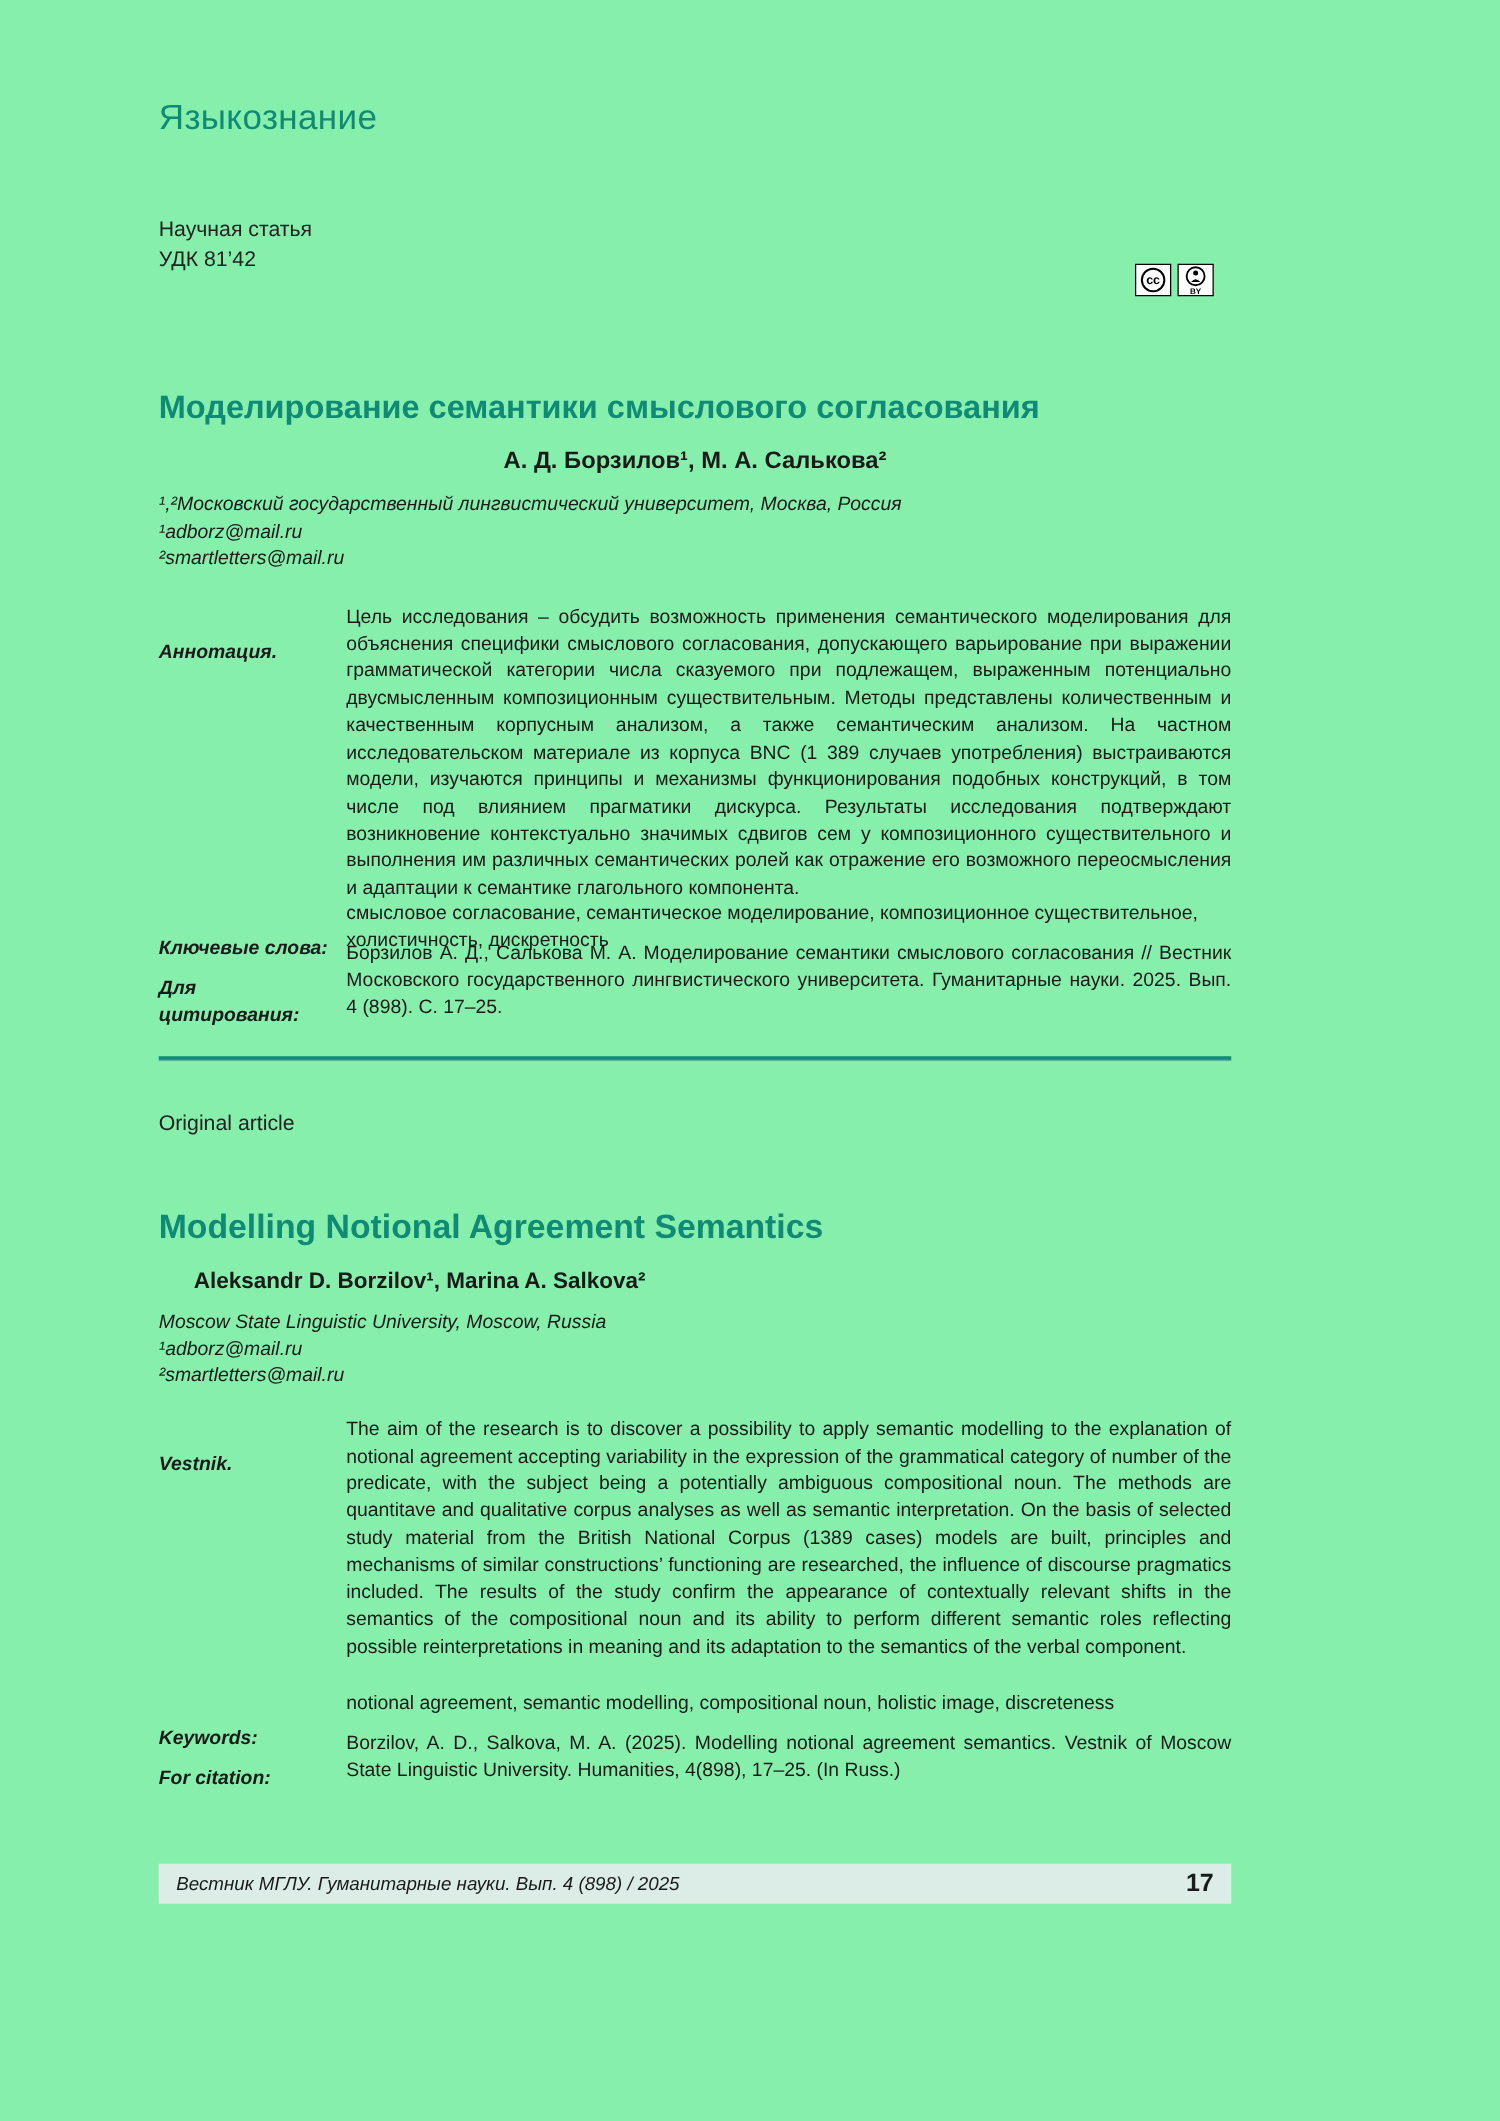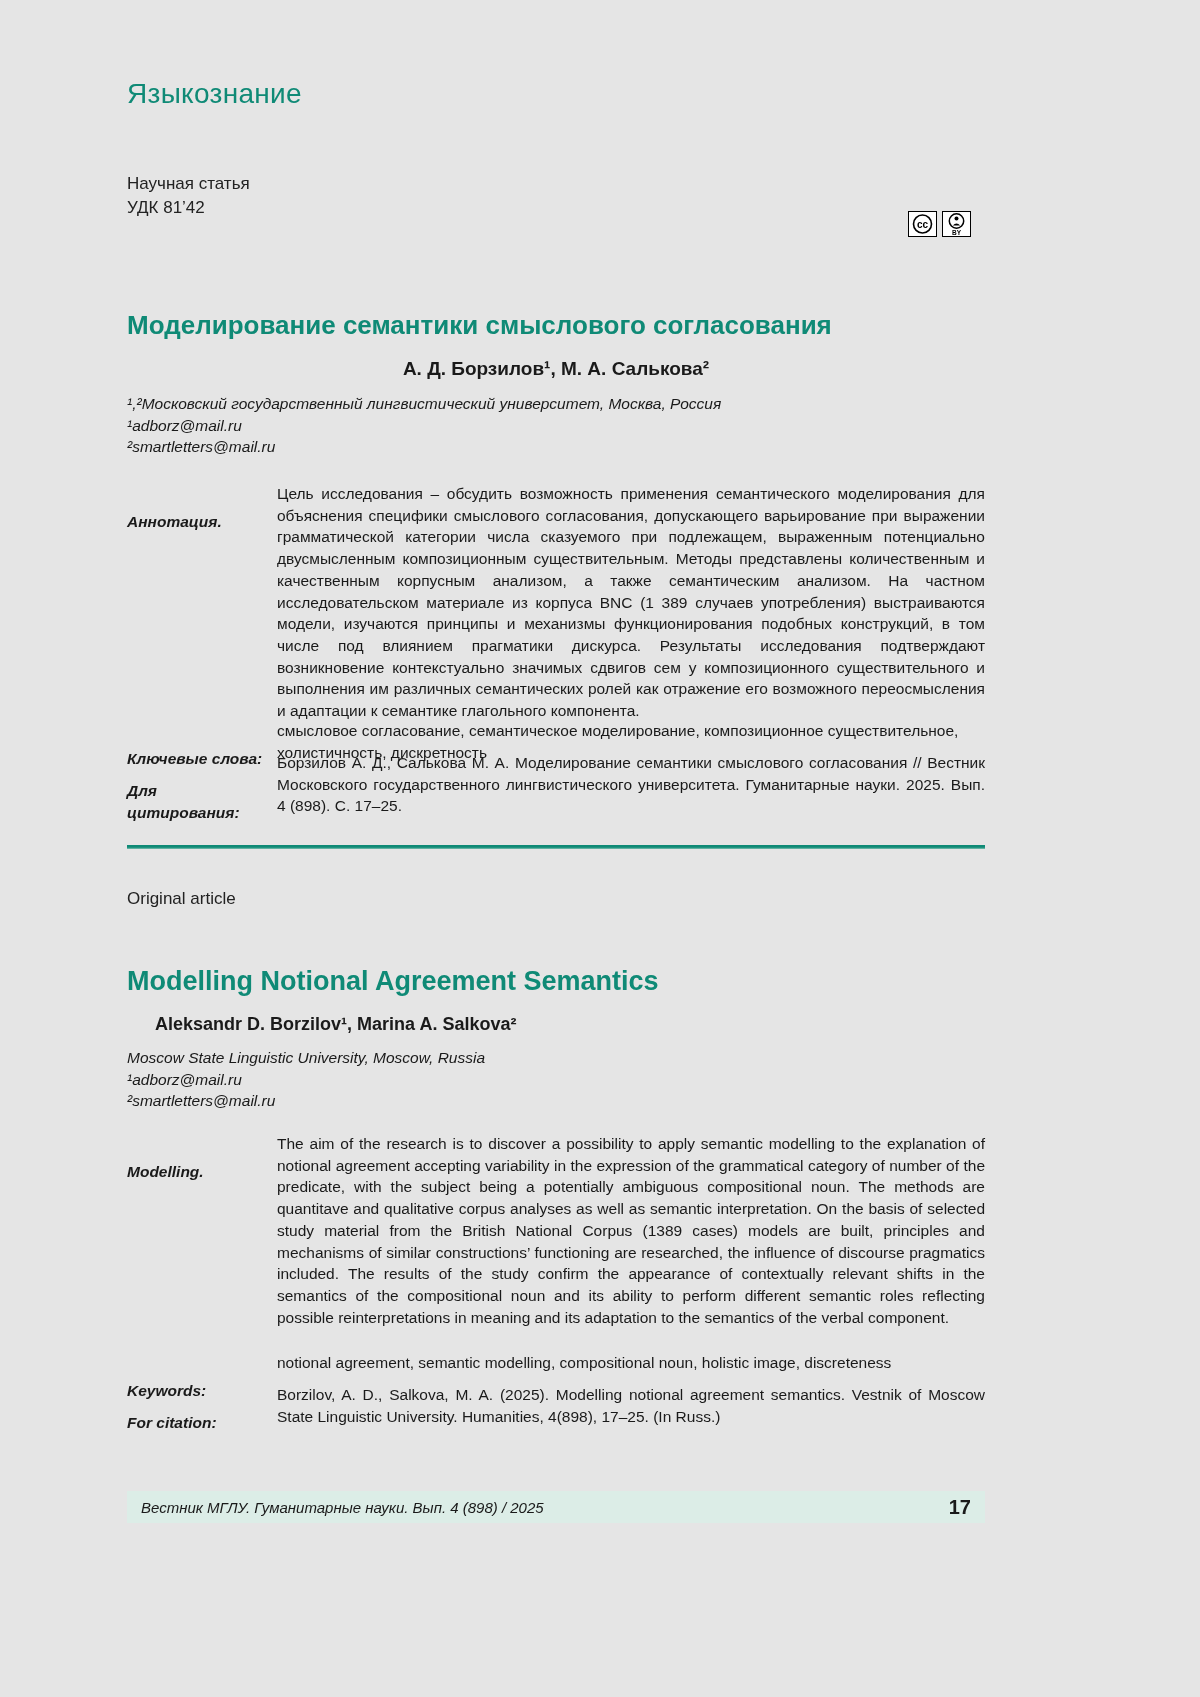--- a/index.html
+++ b/index.html
@@ -12,21 +12,21 @@
   body{
     background:#ffffff;
     font-family:"Liberation Sans", sans-serif;
     color:var(--ink);
     -webkit-font-smoothing:antialiased;
   }
   #page{
     position:relative;
     width:1200px;
     height:1697px;
-    background:#e5e5e5;
+    background:#86efac;
     overflow:hidden;
   }
   .abs{position:absolute;left:127px;width:858px;}
 
   .section-heading{
     font-size:28px;
     color:var(--teal);
     font-weight:400;
     letter-spacing:0.3px;
   }
@@ -150,21 +150,21 @@
 
   <div class="abs authors-en" style="top:1014px">Aleksandr D. Borzilov¹, Marina A. Salkova²</div>
 
   <div class="abs" style="top:1047px">
     <div class="affil">Moscow State Linguistic University, Moscow, Russia</div>
     <div class="affil">¹adborz@mail.ru</div>
     <div class="affil">²smartletters@mail.ru</div>
   </div>
 
   <div class="abs row" style="top:1133px">
-    <div class="label-col">Modelling.</div>
+    <div class="label-col">Vestnik.</div>
     <div class="text-col">The aim of the research is to discover a possibility to apply semantic modelling to the explanation of notional agreement accepting variability in the expression of the grammatical category of number of the predicate, with the subject being a potentially ambiguous compositional noun. The methods are quantitave and qualitative corpus analyses as well as semantic interpretation. On the basis of selected study material from the British National Corpus (1389 cases) models are built, principles and mechanisms of similar constructions’ functioning are researched, the influence of discourse pragmatics included. The results of the study confirm the appearance of contextually relevant shifts in the semantics of the compositional noun and its ability to perform different semantic roles reflecting possible reinterpretations in meaning and its adaptation to the semantics of the verbal component.</div>
   </div>
 
   <div class="abs row" style="top:1352px">
     <div class="label-col">Keywords:</div>
     <div class="text-col" style="text-align:left">notional agreement, semantic modelling, compositional noun, holistic image, discreteness</div>
   </div>
 
   <div class="abs row" style="top:1384px">
     <div class="label-col">For citation:</div>

